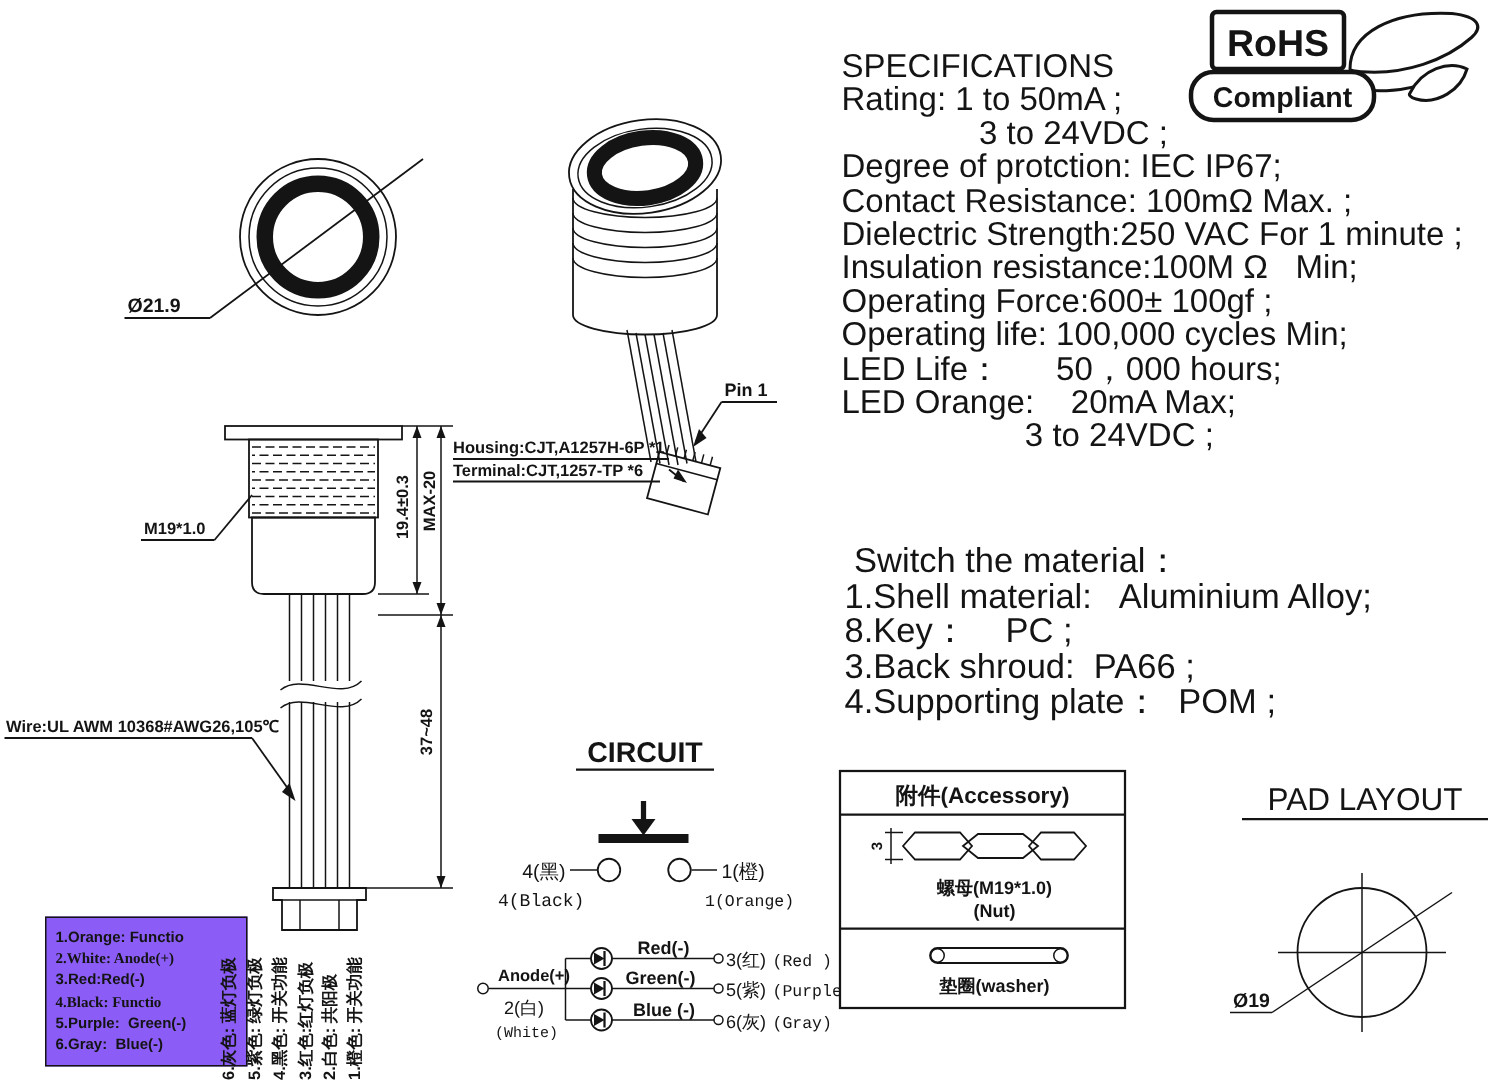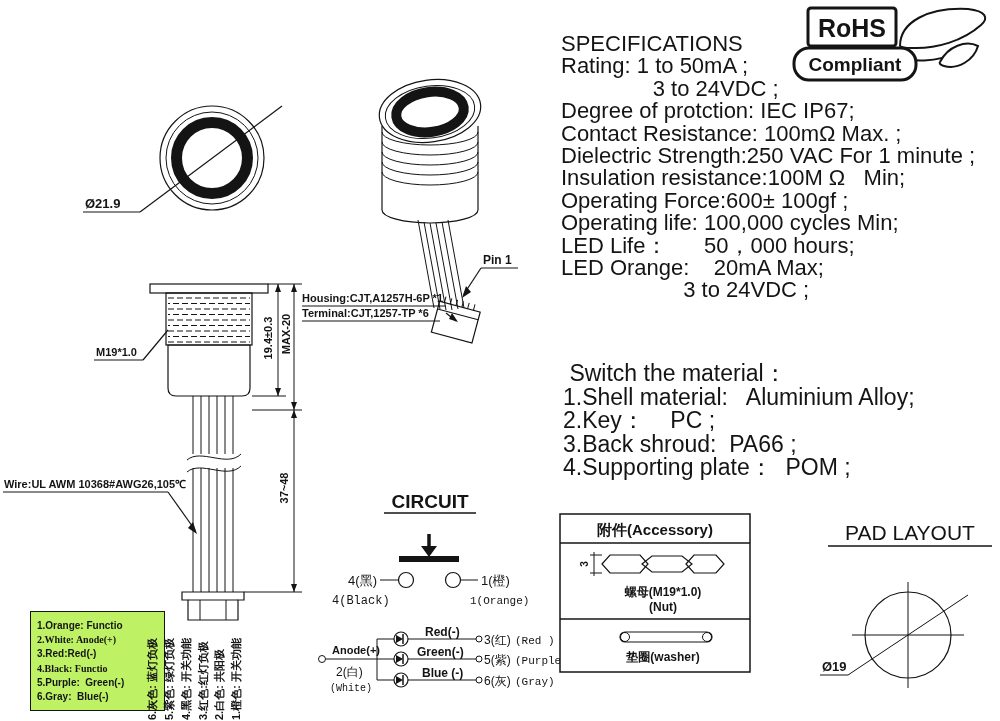--- a/index.html
+++ b/index.html
@@ -19,21 +19,21 @@
   .cjk{font-size:13px;}
   .title-lg{font-size:21px;}
   .title-md{font-size:19px;font-weight:bold;}
   .rohs-big{font-size:25px;font-weight:bold;}
   .rohs-sm{font-size:19px;font-weight:bold;}
   .specs{position:absolute;left:561px;top:33px;width:436px;}
   .spec-line{white-space:pre;font-size:22px;line-height:22.4px;}
   .materials{position:absolute;left:563px;top:362px;width:430px;}
   .mat-line{white-space:pre;font-size:23px;line-height:23.5px;}
   .wirebox{position:absolute;left:30px;top:611px;width:122px;border:1.5px solid #141414;
-           padding:7px 5px 6px 6px;background:#bef264;}
+           padding:7px 5px 6px 6px;background:#8b5cf6;}
   .wire-line{font-size:10px;font-weight:bold;line-height:14.2px;white-space:pre;}
   .wire-line:nth-child(2),.wire-line:nth-child(4){font-family:"Liberation Serif",serif;}
   .cncols{position:absolute;left:158px;top:626px;width:110px;height:94px;}
   .cn-col{position:absolute;bottom:0;transform-origin:0 100%;transform:rotate(-90deg);
           white-space:nowrap;font-size:11px;font-weight:bold;}
   .cn-col:nth-child(1){left:2px}.cn-col:nth-child(2){left:19px}.cn-col:nth-child(3){left:36px}
   .cn-col:nth-child(4){left:53px}.cn-col:nth-child(5){left:69px}.cn-col:nth-child(6){left:86px}
 </style>
 </head>
 <body>
@@ -172,21 +172,21 @@
       <div class="spec-line">Operating Force:600± 100gf ;</div>
       <div class="spec-line">Operating life: 100,000 cycles Min;</div>
       <div class="spec-line">LED Life：      50，000 hours;</div>
       <div class="spec-line">LED Orange:    20mA Max;</div>
       <div class="spec-line">                    3 to 24VDC ;</div>
     </div>
   <div class="materials">
 
   <div class="mat-line"> Switch the material：</div>
       <div class="mat-line">1.Shell material:   Aluminium Alloy;</div>
-      <div class="mat-line">2.Key：    PC ;</div>
+      <div class="mat-line">8.Key：    PC ;</div>
       <div class="mat-line">3.Back shroud:  PA66 ;</div>
       <div class="mat-line">4.Supporting plate：  POM ;</div>
     </div>
 
   <svg class="abs" style="left:788px;top:2px" width="210" height="88">
     <g>
       <path d="M112,44 C112,20 140,5 180,7 C198,9 201,16 193,23 C175,39 148,47 124,46 C117,46 112,45 112,44 Z" fill="#fff" stroke="#141414" stroke-width="2"></path>
       <path d="M100,52 C122,62 152,60 168,50" fill="none" stroke="#141414" stroke-width="2"></path>
       <path d="M152,60 C160,44 178,38 190,44 C186,58 170,68 156,64 C152,63 151,61 152,60 Z" fill="#fff" stroke="#141414" stroke-width="2"></path>
     </g>

